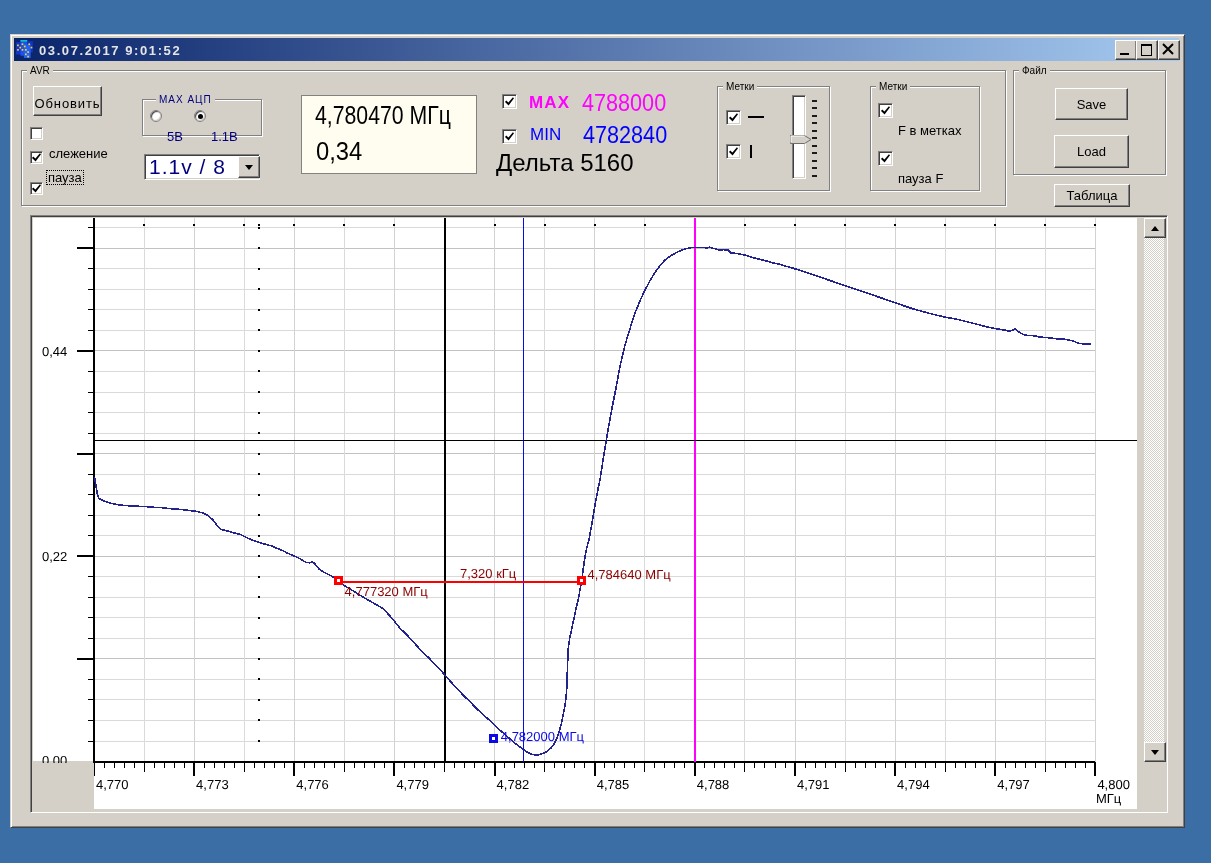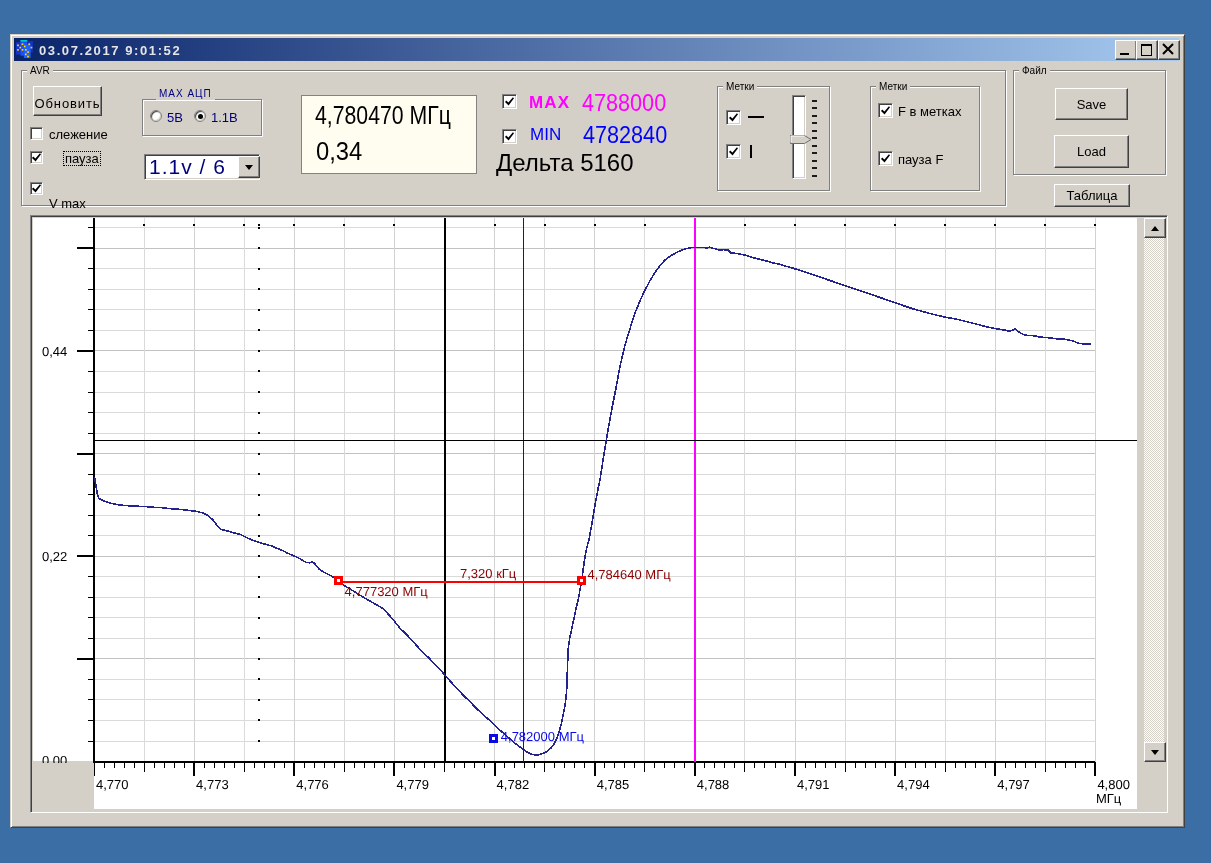--- a/index.html
+++ b/index.html
@@ -17,21 +17,21 @@
   .grplbl{background:#D4D0C8;padding:0 3px;font-size:10px;line-height:13px;}
   .btn{background:#D4D0C8;border:1px solid;border-color:#fff #404040 #404040 #fff;
        box-shadow:inset -1px -1px 0 #808080;font-size:13px;color:#000000;
        display:flex;align-items:center;justify-content:center;}
   .cb{width:13px;height:13px;background:#fff;border:1px solid;border-color:#808080 #fff #fff #808080;
       box-shadow:inset 1px 1px 0 #404040, inset -1px -1px 0 #D4D0C8;}
   .chk{left:2px;top:2px;width:9px;height:9px;background:#000;
        clip-path:polygon(13% 40%, 38% 62%, 88% 2%, 100% 14%, 40% 95%, 0 55%);}
   .radio{width:10px;height:10px;border-radius:50%;background:#fff;border:1px solid #808080;
          box-shadow:inset 1px 1px 1px #404040, inset -1px -1px 0 #D4D0C8;}
-  .lbl{font-size:13px;line-height:13px;color:#000;white-space:nowrap;}
+  .lbl{font-size:13px;line-height:13px;color:#000;white-space:nowrap;margin-top:19px;}
   .navy{color:#00007E;}
   .sunken{background:#fff;border:1px solid;border-color:#808080 #fff #fff #808080;
           box-shadow:inset 1px 1px 0 #404040, inset -1px -1px 0 #D4D0C8;}
 </style></head>
 <body>
 <div class="abs win"></div>
 <div class="abs titlebar"></div>
 <div class="abs title-text">03.07.2017 9:01:52</div>
 
 <svg class="abs" style="left:16px;top:40px" width="18" height="18" viewBox="0 0 16 16">
@@ -69,37 +69,37 @@
 </div>
 
 <div class="abs grp" style="left:21px;top:70px;width:983px;height:134px"></div>
 <div class="abs grplbl" style="left:27px;top:64px">AVR</div>
 <div class="abs btn" style="left:33px;top:86px;width:69px;height:30px;letter-spacing:0.9px;padding-top:4px;box-sizing:border-box">Обновить</div>
 <div class="abs cb" style="left:30px;top:127px;width:11px;height:11px"></div>
 <div class="abs lbl" style="left:49px;top:128px">слежение</div>
 <div class="abs cb" style="left:30px;top:151px;width:11px;height:11px">
     <div class="abs chk" style="left:1px;top:1px"></div>
   </div>
-<div class="abs lbl" style="left:64px;top:152px;outline:1px dotted #000;padding:0 1px">пауза</div>
+<div class="abs lbl" style="left:47px;top:152px;outline:1px dotted #000;padding:0 1px">пауза</div>
 <div class="abs cb" style="left:30px;top:182px;width:11px;height:11px">
     <div class="abs chk" style="left:1px;top:1px"></div>
   </div>
 <div class="abs lbl" style="left:49px;top:197px">V max</div>
 
 <div class="abs grp" style="left:142px;top:99px;width:118px;height:35px"></div>
-<div class="abs grplbl navy" style="left:156px;top:87px;letter-spacing:1px">MAX АЦП</div>
+<div class="abs grplbl navy" style="left:156px;top:93px;letter-spacing:1px">MAX АЦП</div>
 <div class="abs radio" style="left:150px;top:110px"></div>
 <div class="abs lbl navy" style="left:167px;top:111px">5В</div>
 <div class="abs radio" style="left:194px;top:110px">
     <div class="abs" style="left:2.5px;top:2.5px;width:5px;height:5px;border-radius:50%;background:#000"></div>
   </div>
 <div class="abs lbl navy" style="left:211px;top:111px">1.1В</div>
 
 <div class="abs sunken" style="left:144px;top:154px;width:114px;height:24px"></div>
-<div class="abs navy" style="left:149px;top:156px;font-size:21px;line-height:21px;letter-spacing:1px">1.1v / 6</div>
+<div class="abs navy" style="left:149px;top:156px;font-size:21px;line-height:21px;letter-spacing:1px">1.1v / 8</div>
 <div class="abs btn" style="left:238px;top:156px;width:20px;height:20px">
     <div style="width:0;height:0;border:4px solid transparent;border-top:5px solid #000;margin-top:5px"></div>
   </div>
 
 <div class="abs" style="left:301px;top:95px;width:174px;height:77px;background:#FFFDF0;border:1px solid #828282"></div>
 <div class="abs" style="left:315px;top:103px;font-size:25px;line-height:25px;transform:scaleX(0.85);transform-origin:0 0;white-space:nowrap">4,780470 МГц</div>
 <div class="abs" style="left:316px;top:139px;font-size:25px;line-height:25px;transform:scaleX(0.95);transform-origin:0 0">0,34</div>
 
 <div class="abs cb" style="left:502px;top:94px">
     <div class="abs chk"></div>

